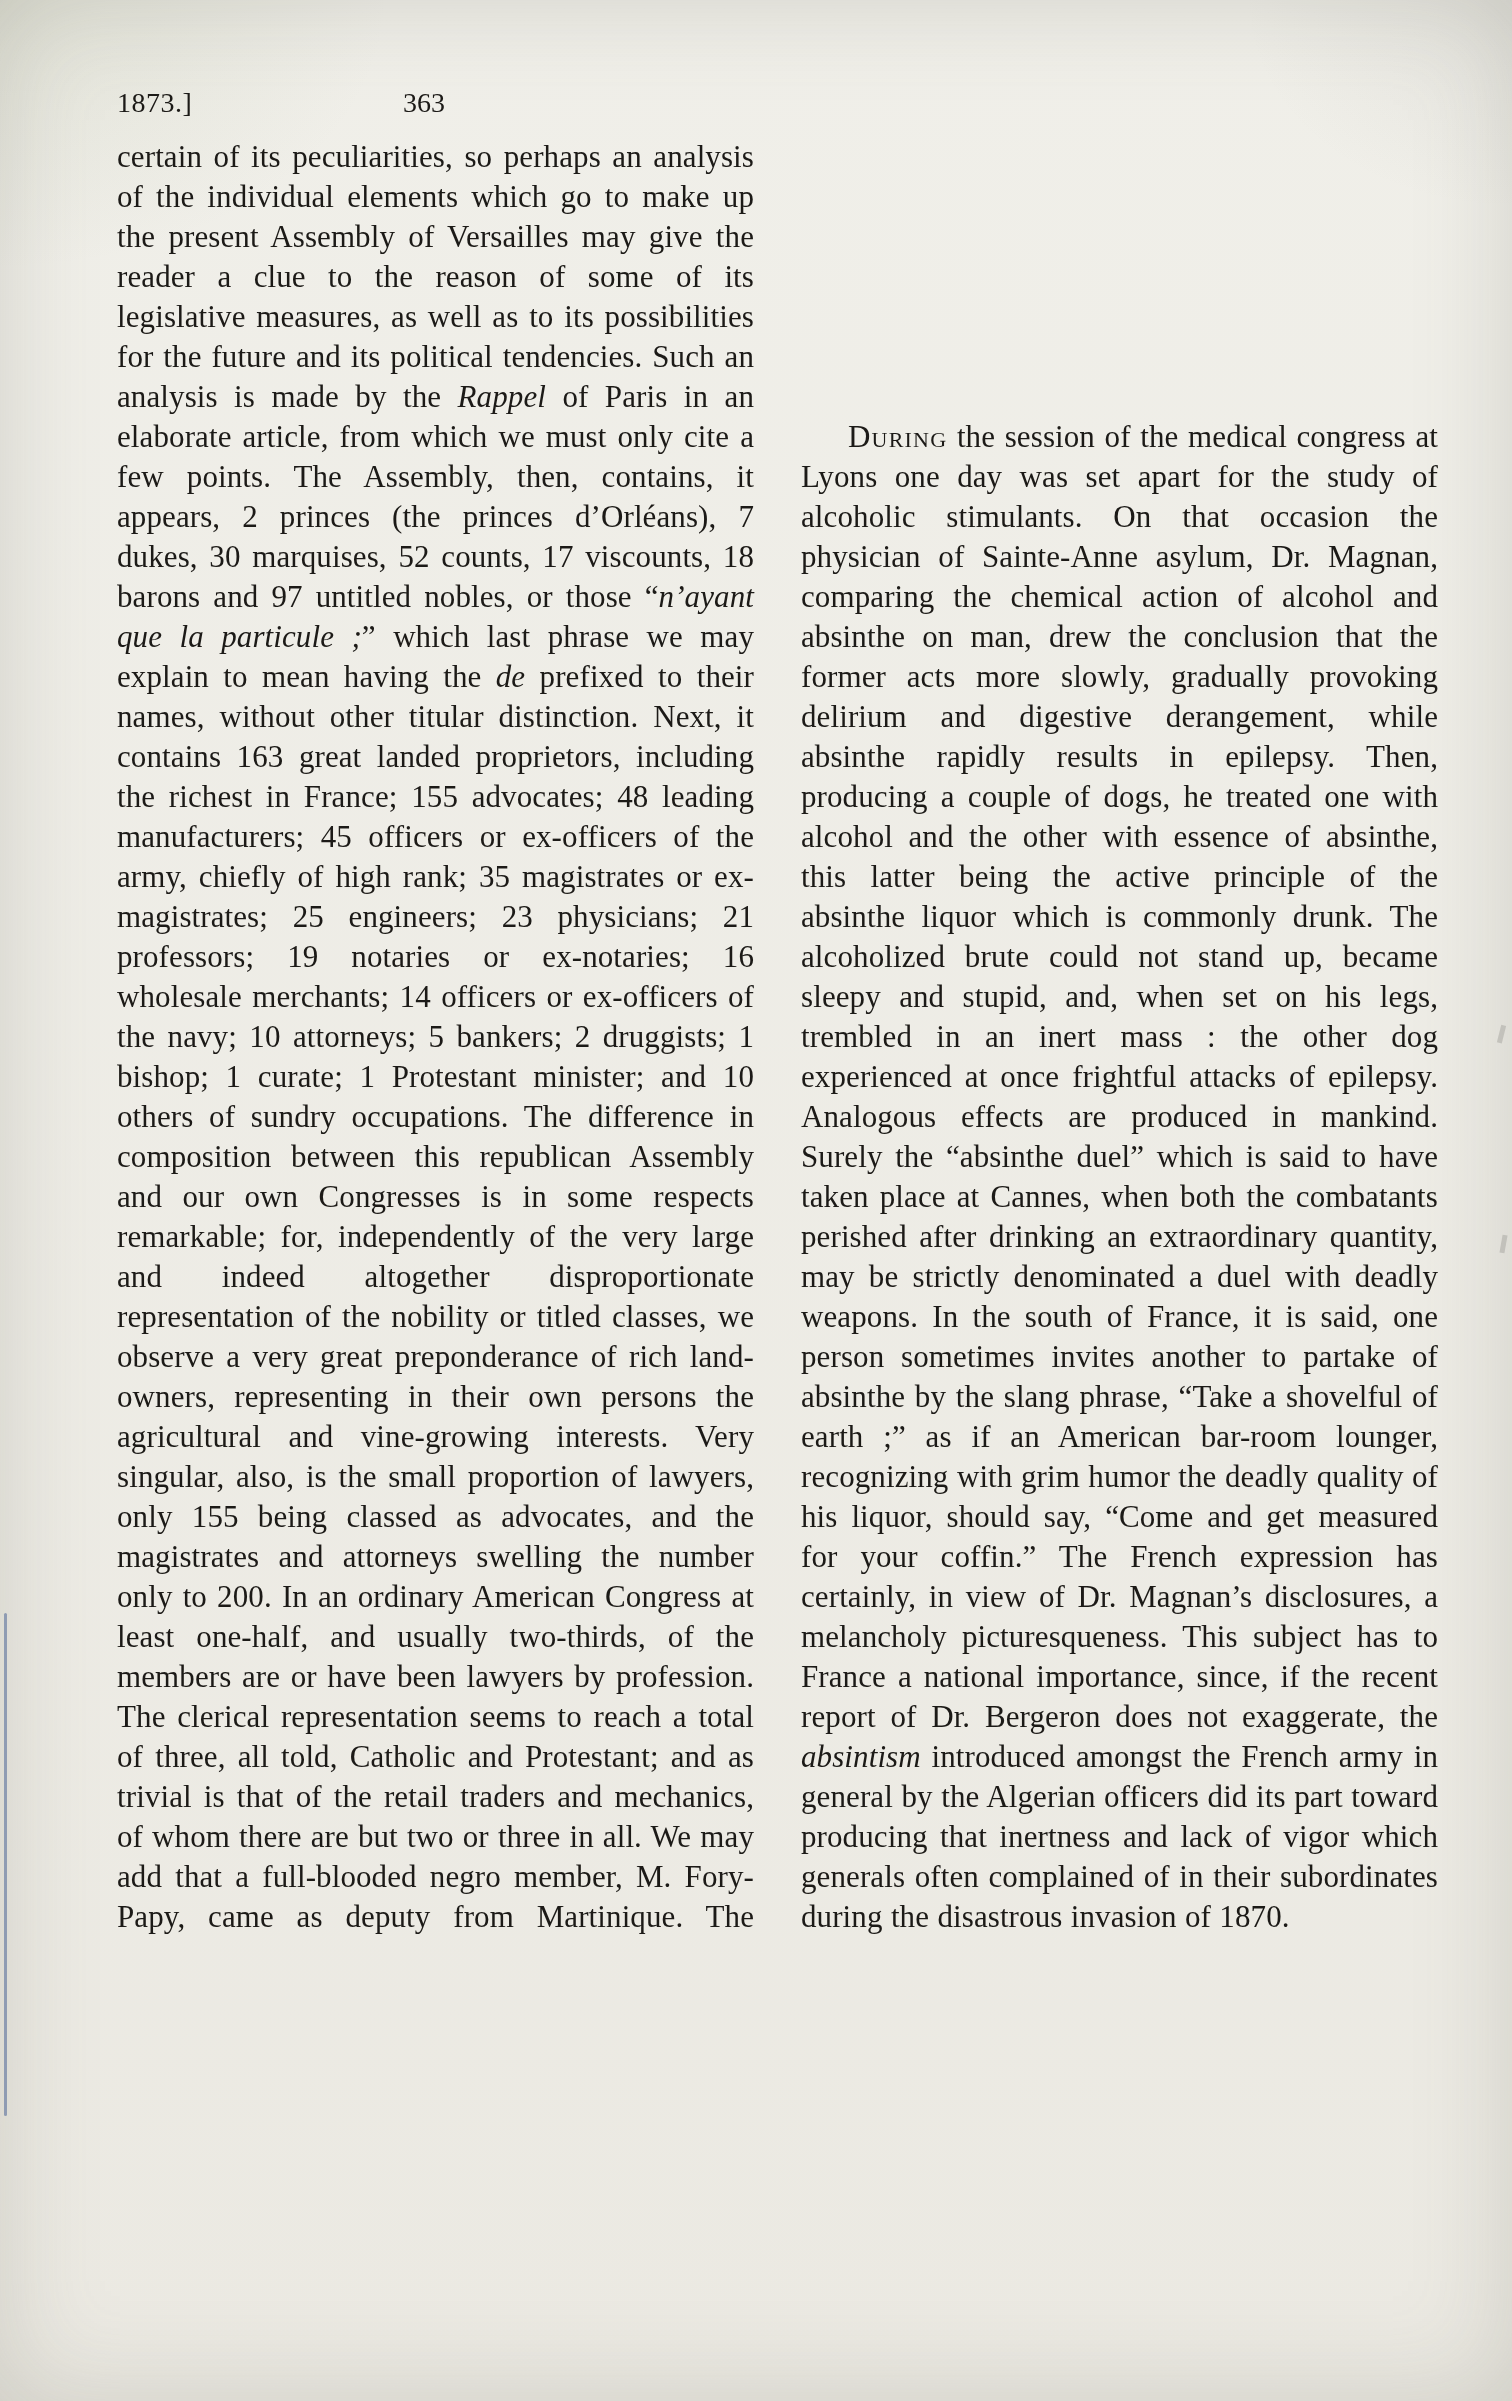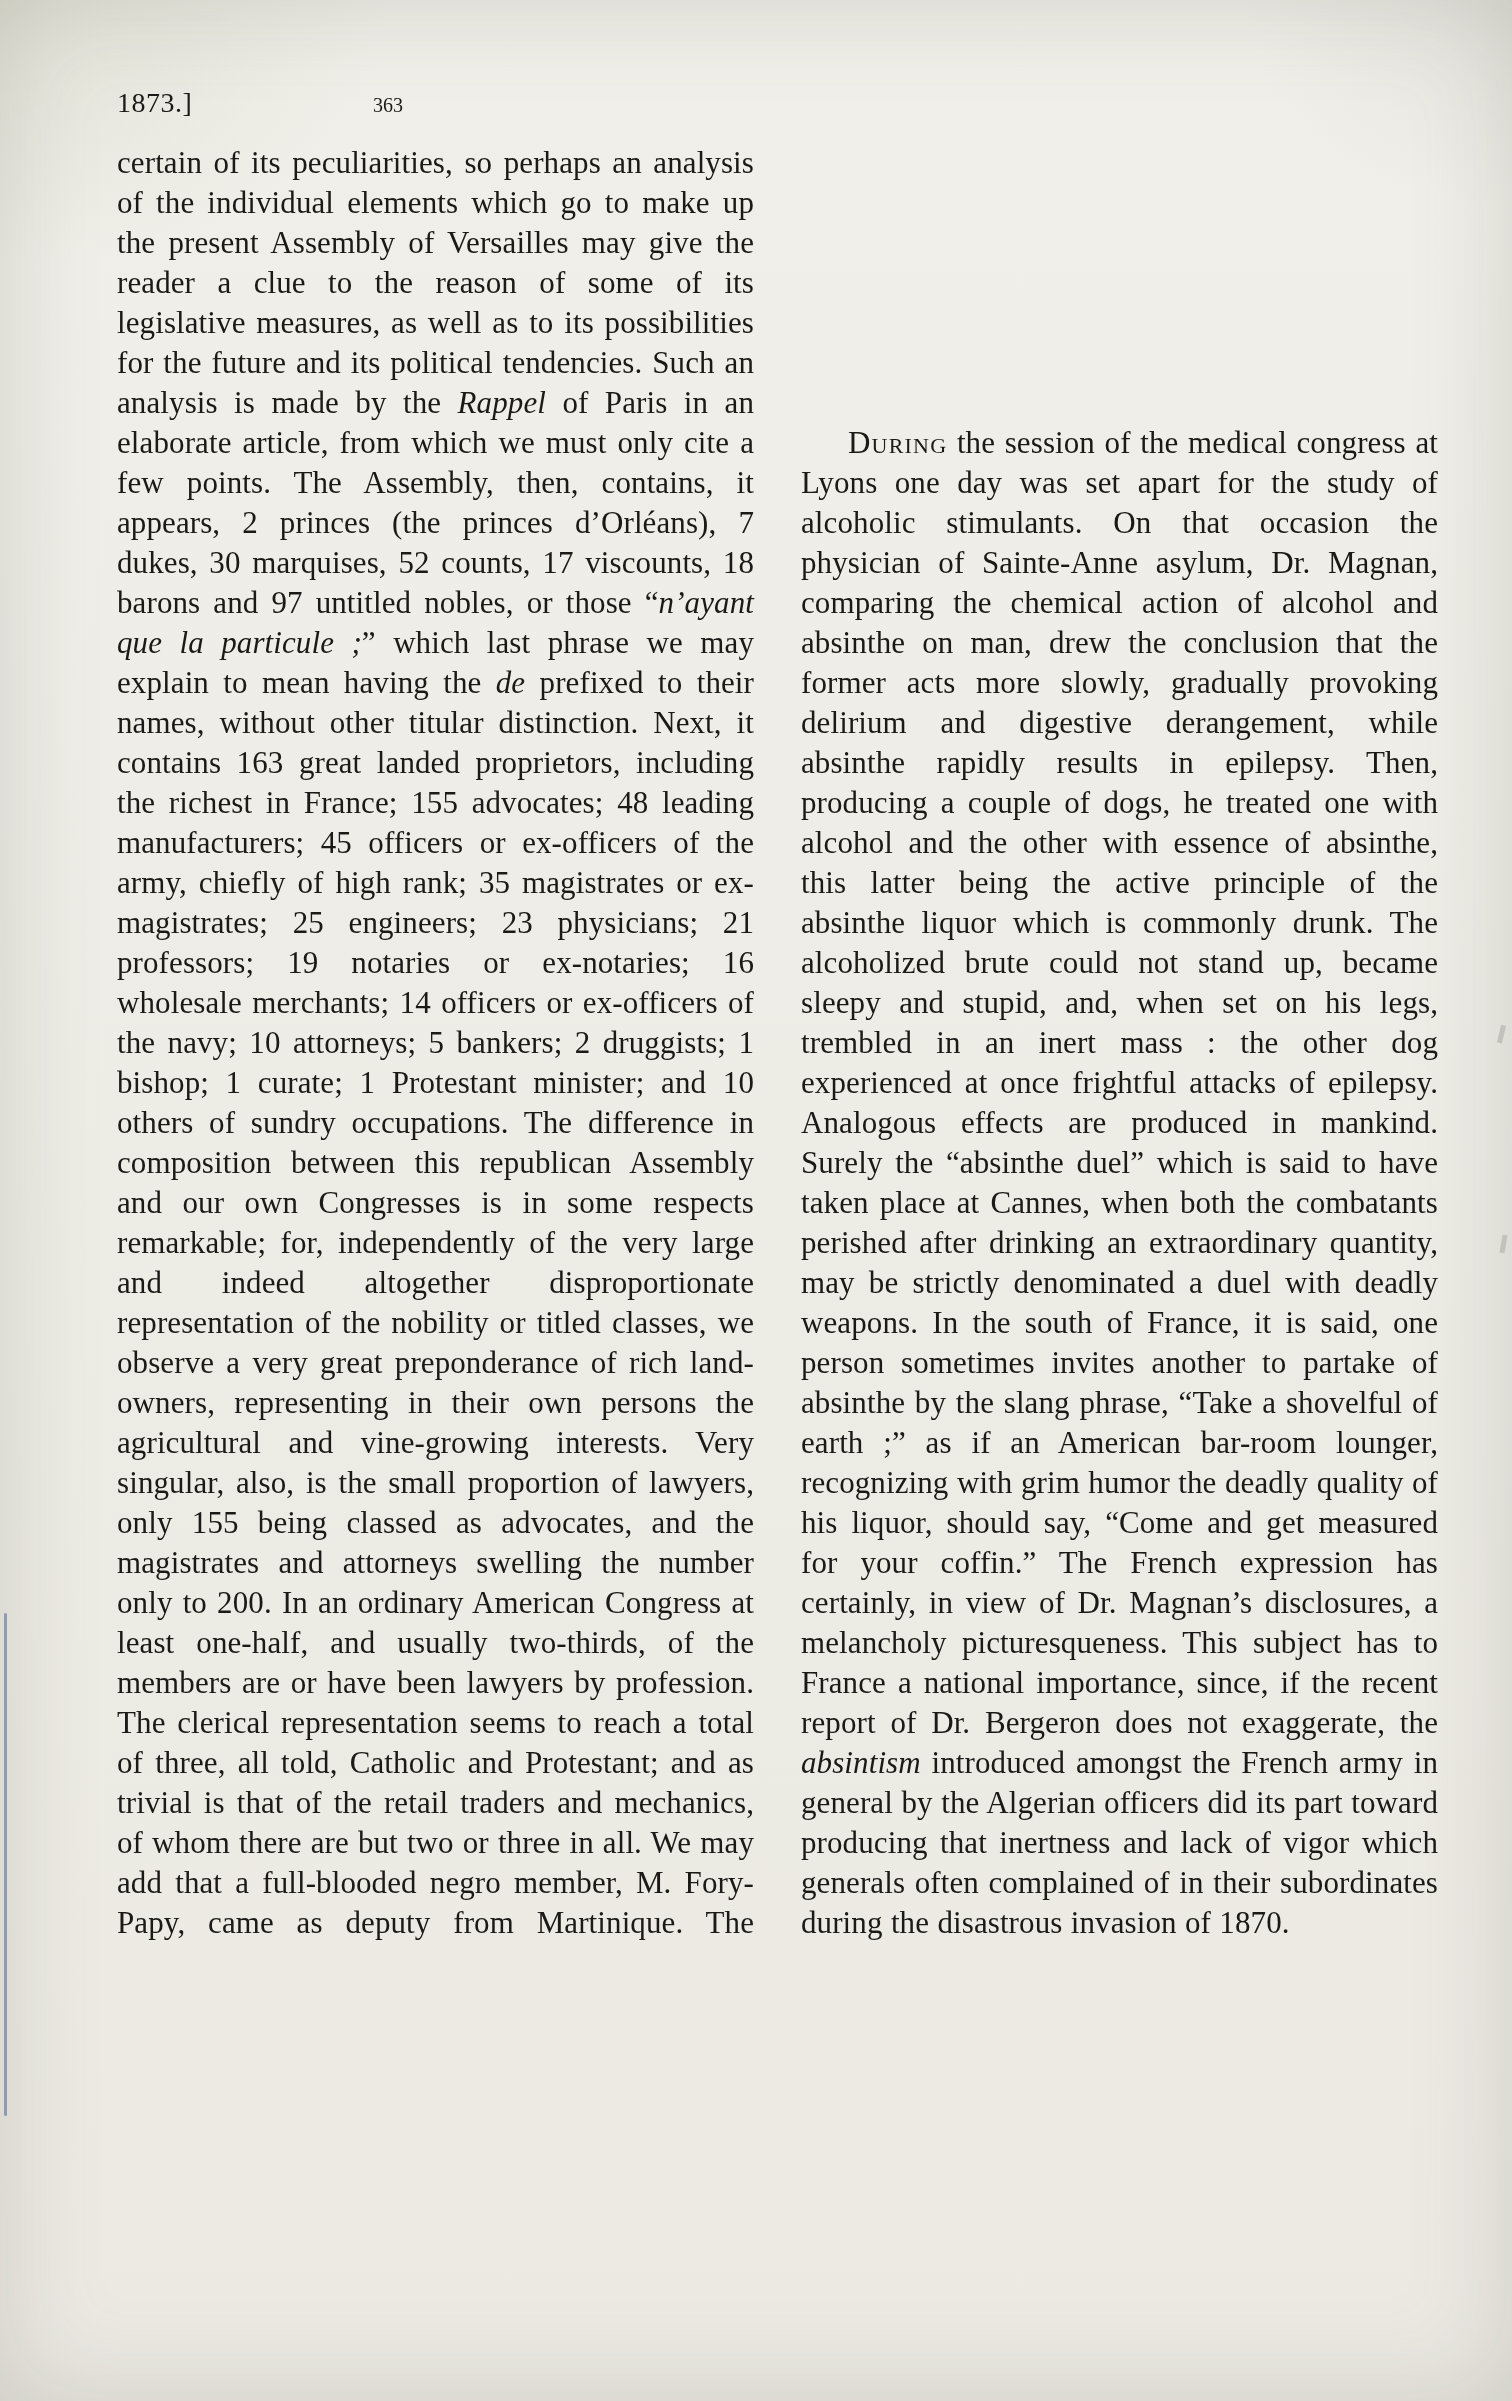--- a/index.html
+++ b/index.html
@@ -15,26 +15,25 @@
       radial-gradient(448px 348px at 100% 0%, rgba(120,120,115,0.10), transparent 60%),
       linear-gradient(#f0efe9, #ebe9e2);
     box-shadow: inset 0 0 100px rgba(100,100,88,0.22);
     font-family: "Liberation Serif", "DejaVu Serif", serif;
     color: #1c1a17;
     overflow: hidden;
   }
   .header {
     display: flex;
     align-items: baseline;
-    margin-bottom: 24px;
-    gap: 25px;
+    margin-bottom: 18px;
   }
   .header-date  { width: 164px; font-size: 28px; letter-spacing: 0.5px; }
   .header-title { flex: 1; text-align: center; font-style: italic; font-weight: bold; font-size: 31px; letter-spacing: 3px; }
-  .header-page  { width: 164px; text-align: center; font-size: 20px; }
+  .header-page  { width: 164px; text-align: right; font-size: 28px; }
 
   .columns { display: flex; align-items: flex-end; }
   .col {
     width: 637px;
     font-size: 31px;
     line-height: 40px;
     text-align: justify;
     letter-spacing: 0.1px;
     word-spacing: 0.5px;
   }

